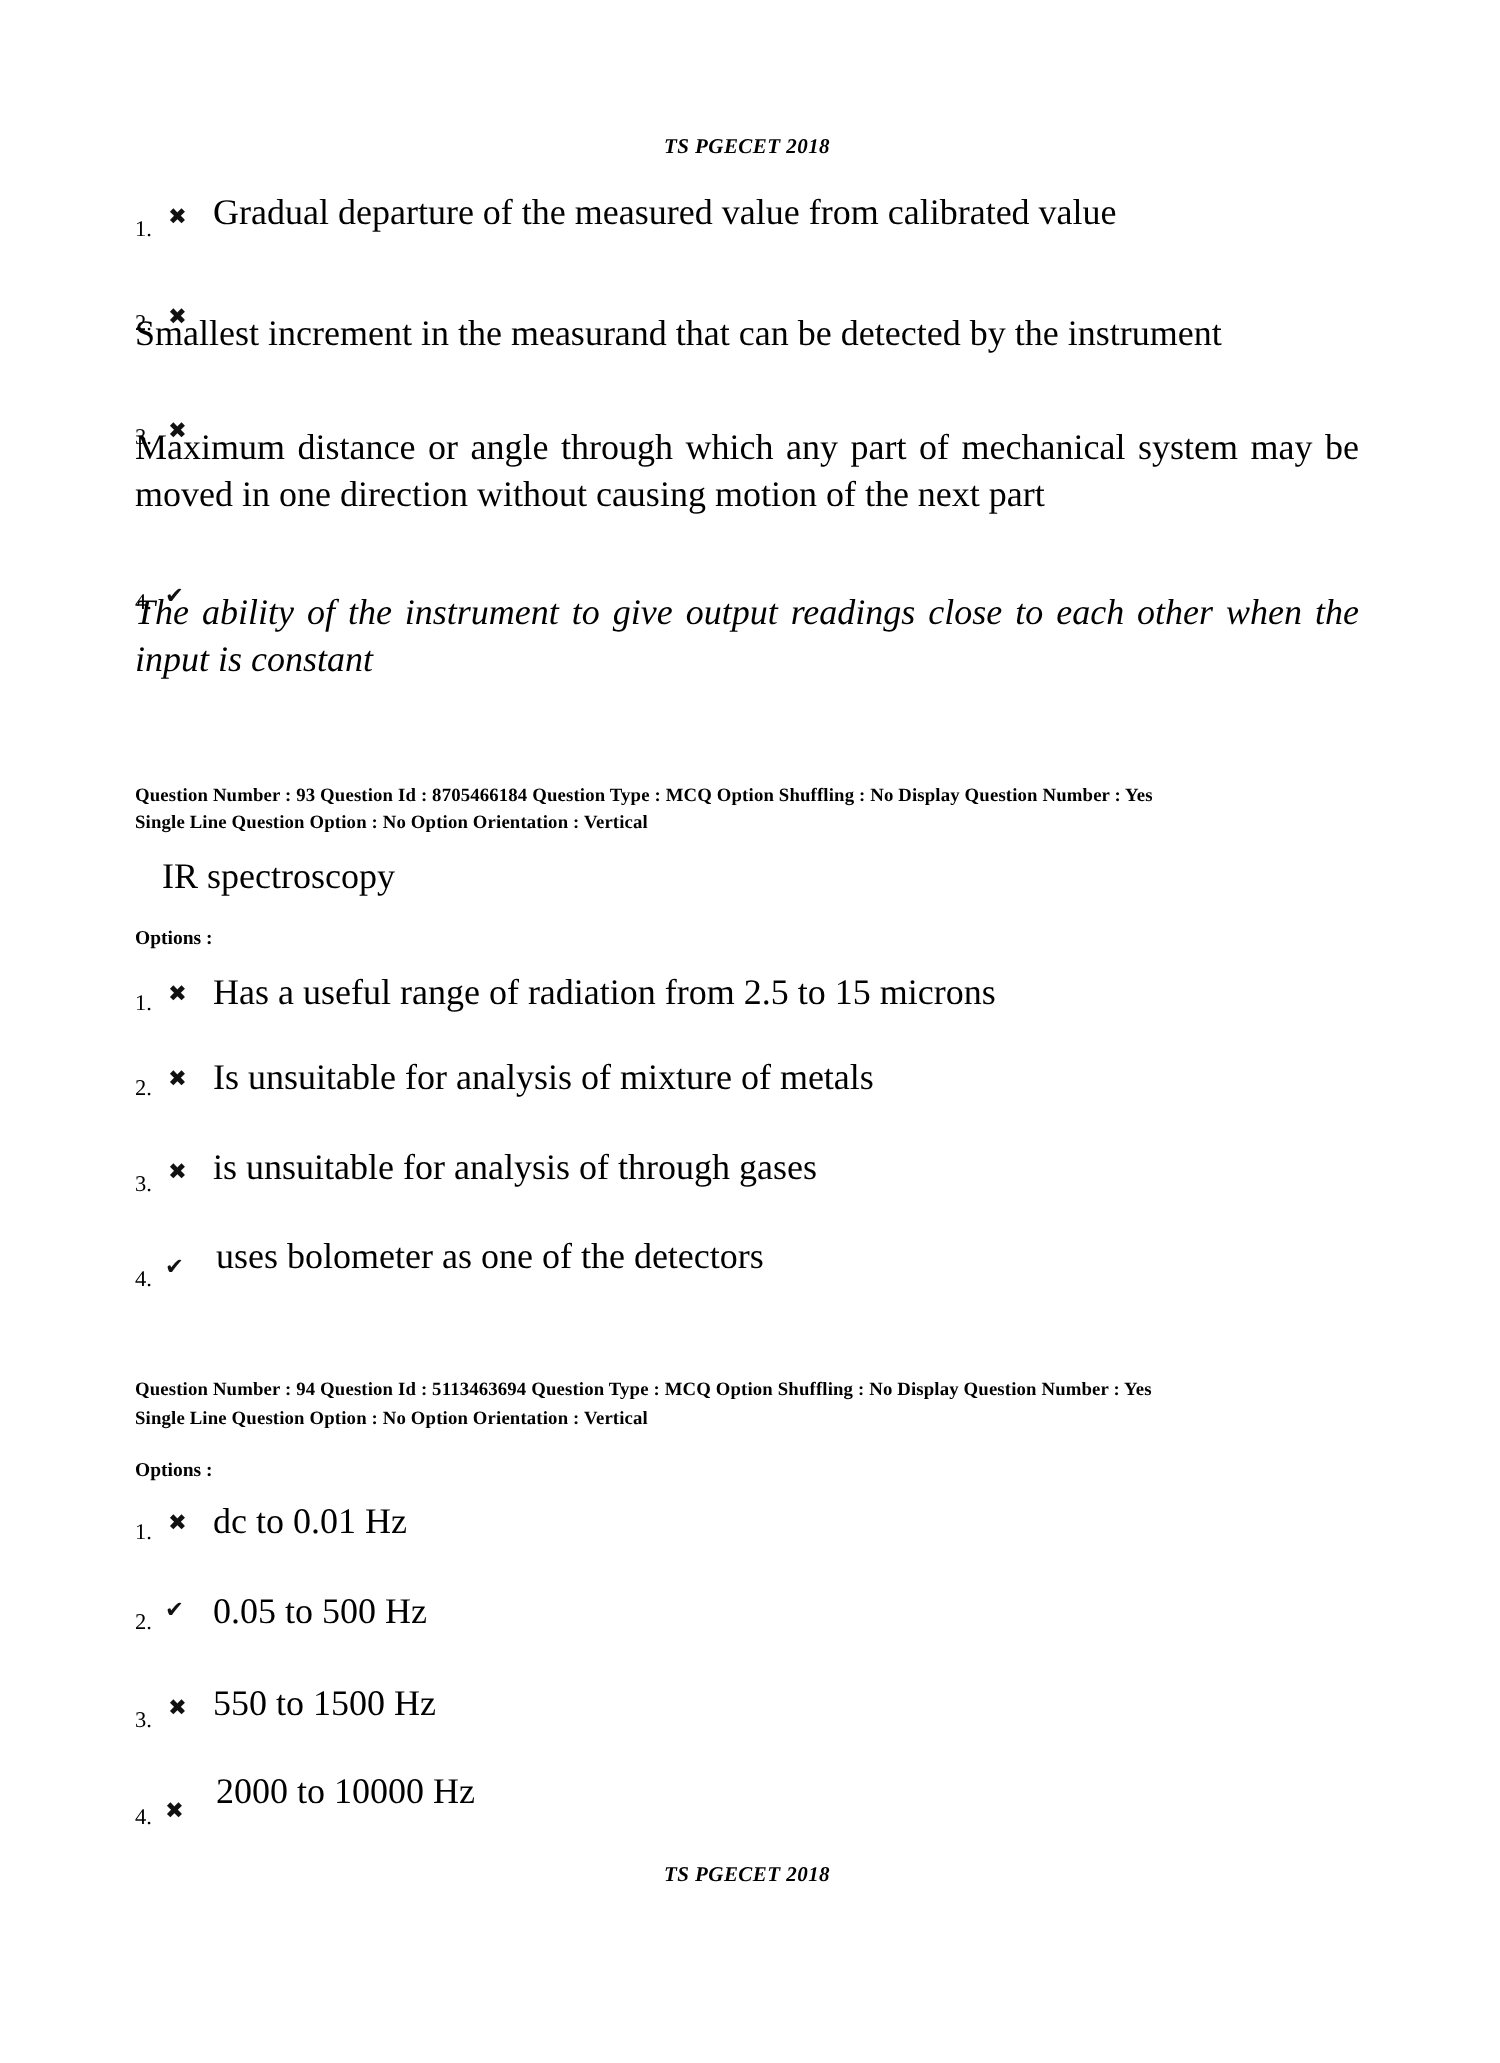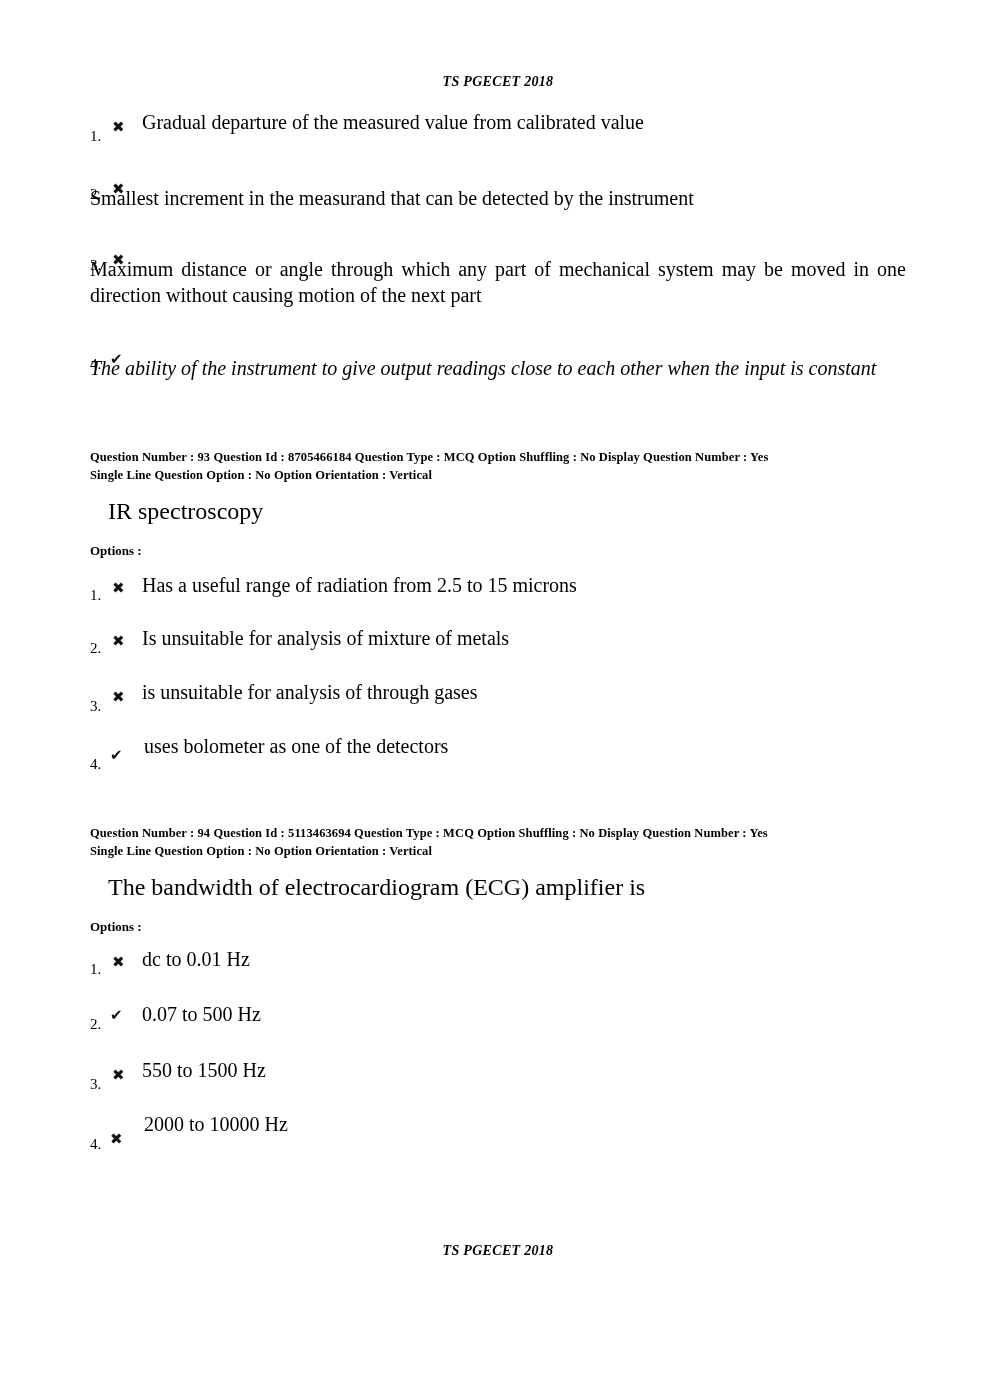--- a/index.html
+++ b/index.html
@@ -12,21 +12,21 @@
     height: 1375px;
     position: relative;
     font-family: "Liberation Serif", serif;
     color: #000000;
   }
   .page {
     position: relative;
     width: 996px;
     height: 1375px;
     box-sizing: border-box;
-    padding: 0 90px;
+    padding: 17px 90px;
   }
   .running-head {
     text-align: center;
     font-family: "Liberation Serif", serif;
     font-style: italic;
     font-weight: bold;
     font-size: 14px;
     letter-spacing: 0.3px;
     padding-top: 74px;
   }
@@ -59,21 +59,21 @@
   .opt-mark {
     position: absolute;
     left: 22px;
     font-size: 15px;
     line-height: 1;
     font-family: "DejaVu Sans", sans-serif;
   }
   .mark-wrong { color: #111; }
   .mark-right { color: #111; }
   .opt-text {
-    font-size: 20px;
+    font-size: 24px;
     line-height: 1.28;
     font-family: "Liberation Serif", serif;
     text-align: justify;
     text-justify: inter-word;
   }
   .opt-text.nojust { text-align: left; }
 
   .meta {
     font-family: "Liberation Serif", serif;
     font-weight: bold;
@@ -216,38 +216,37 @@
     <div class="opt-text nojust">uses bolometer as one of the detectors</div>
   </div>
 
   <div style="height:64px"></div>
 
   <div>
     <div class="meta">Question Number : 94  Question Id : 5113463694  Question Type : MCQ  Option Shuffling : No  Display Question Number : Yes</div>
     <div class="meta">Single Line Question Option : No  Option Orientation : Vertical</div>
   </div>
 
-  <div class="qtext">The bandwidth of electrocardiogram (ECG) amplifier is</div>
 
   <div class="options-label">Options :</div>
 
   <div style="height:12px"></div>
 
   <div class="opt-row">
     <span class="opt-num" style="top:14px;">1.</span>
     <span class="opt-mark mark-wrong" style="top:8px;">✖</span>
     <div class="opt-text nojust">dc to 0.01 Hz</div>
   </div>
 
   <div style="height:30px"></div>
 
   <div class="opt-row">
     <span class="opt-num" style="top:14px;">2.</span>
     <span class="opt-mark mark-right" style="left:20px;top:6px;">✔</span>
-    <div class="opt-text nojust">0.07 to 500 Hz</div>
+    <div class="opt-text nojust">0.05 to 500 Hz</div>
   </div>
 
   <div style="height:30px"></div>
 
   <div class="opt-row">
     <span class="opt-num" style="top:18px;">3.</span>
     <span class="opt-mark mark-wrong" style="top:10px;">✖</span>
     <div class="opt-text nojust">550 to 1500 Hz</div>
   </div>
 

